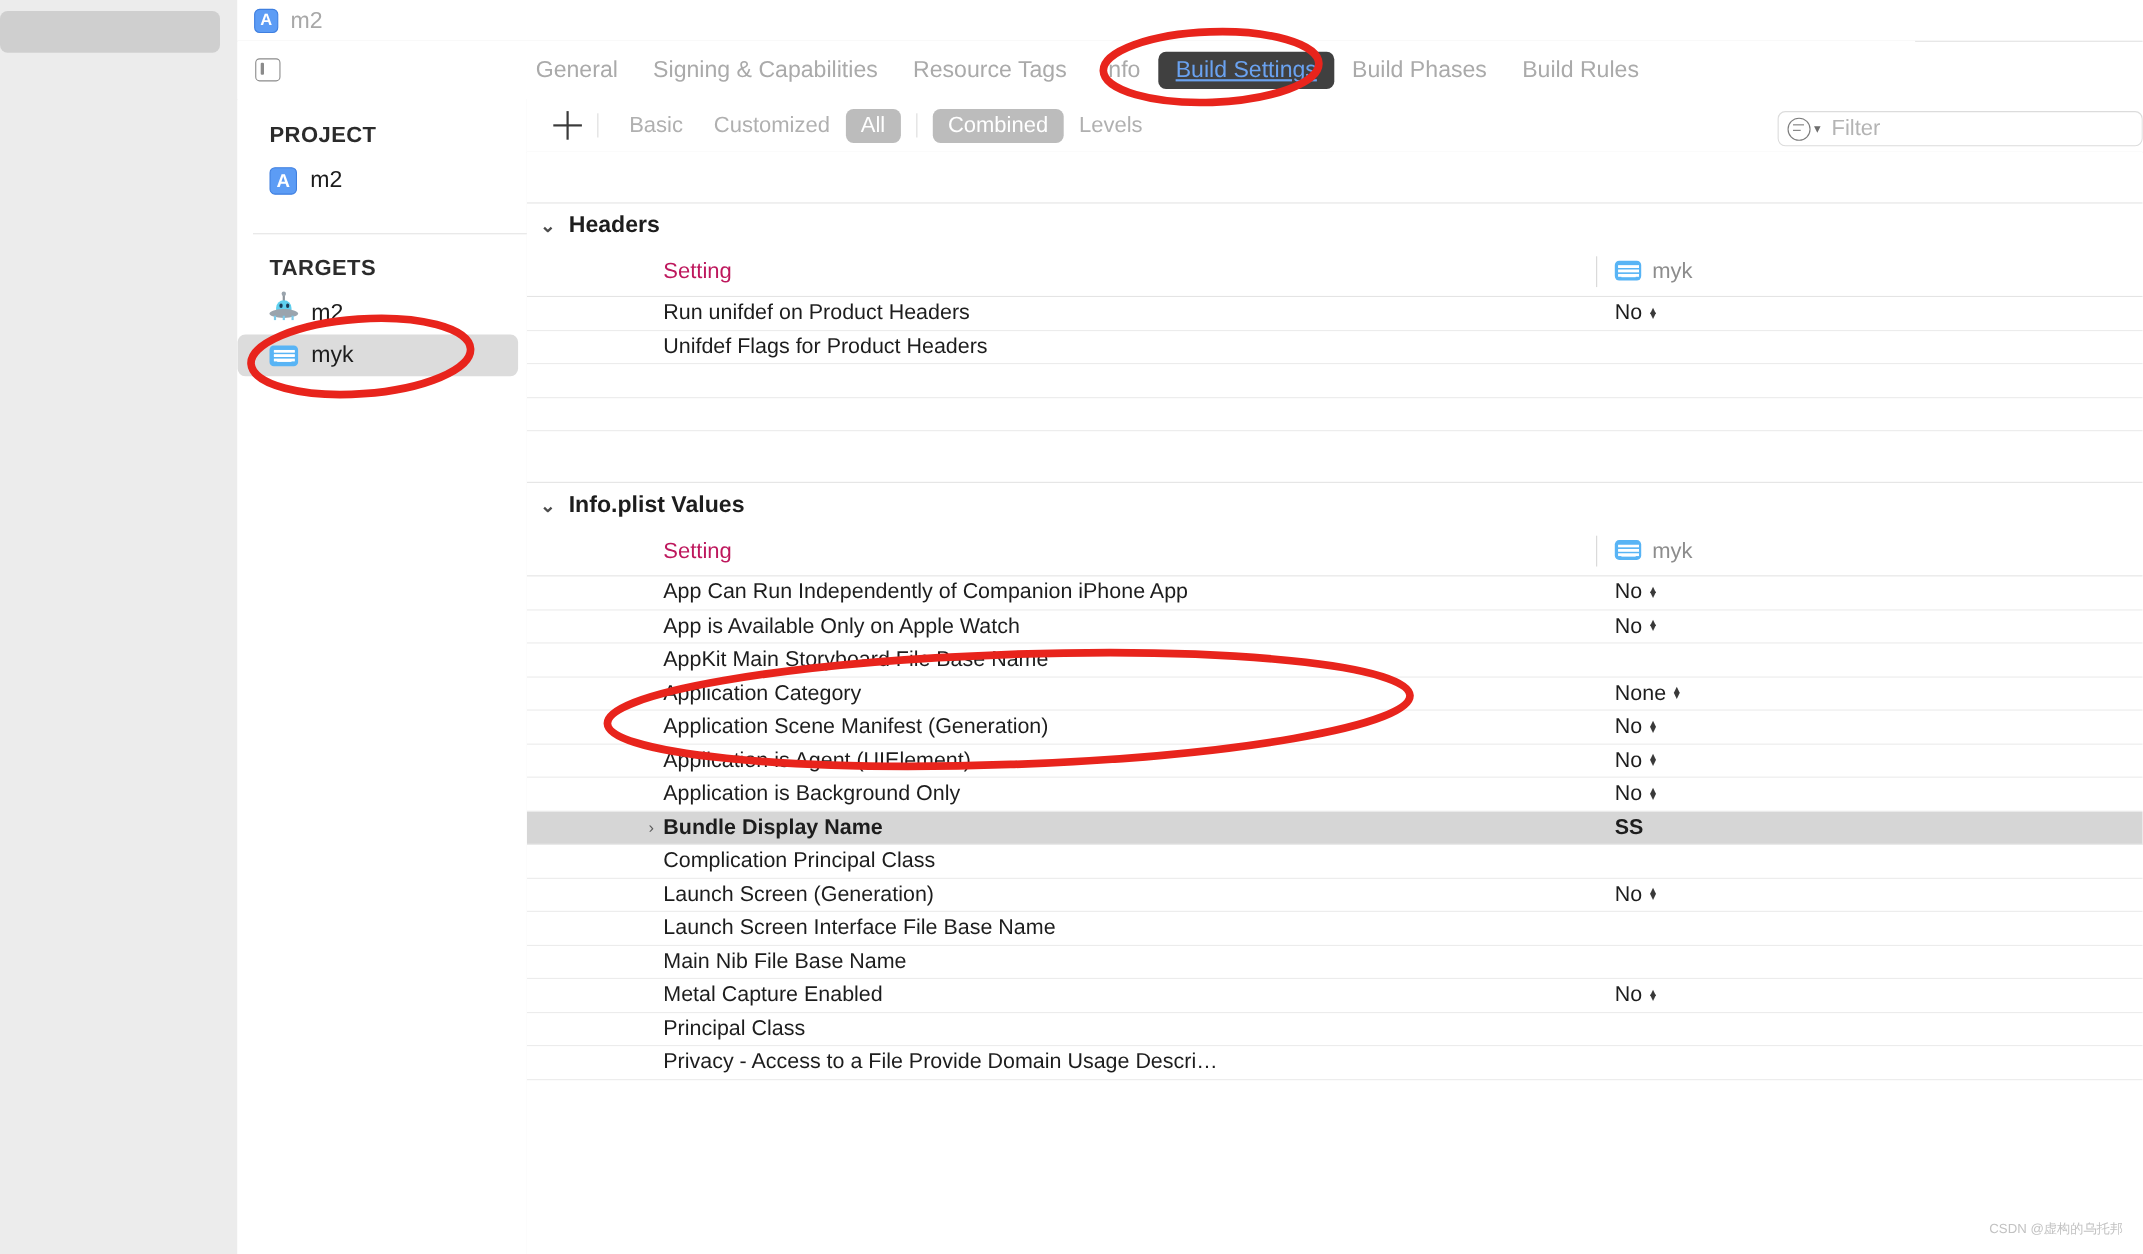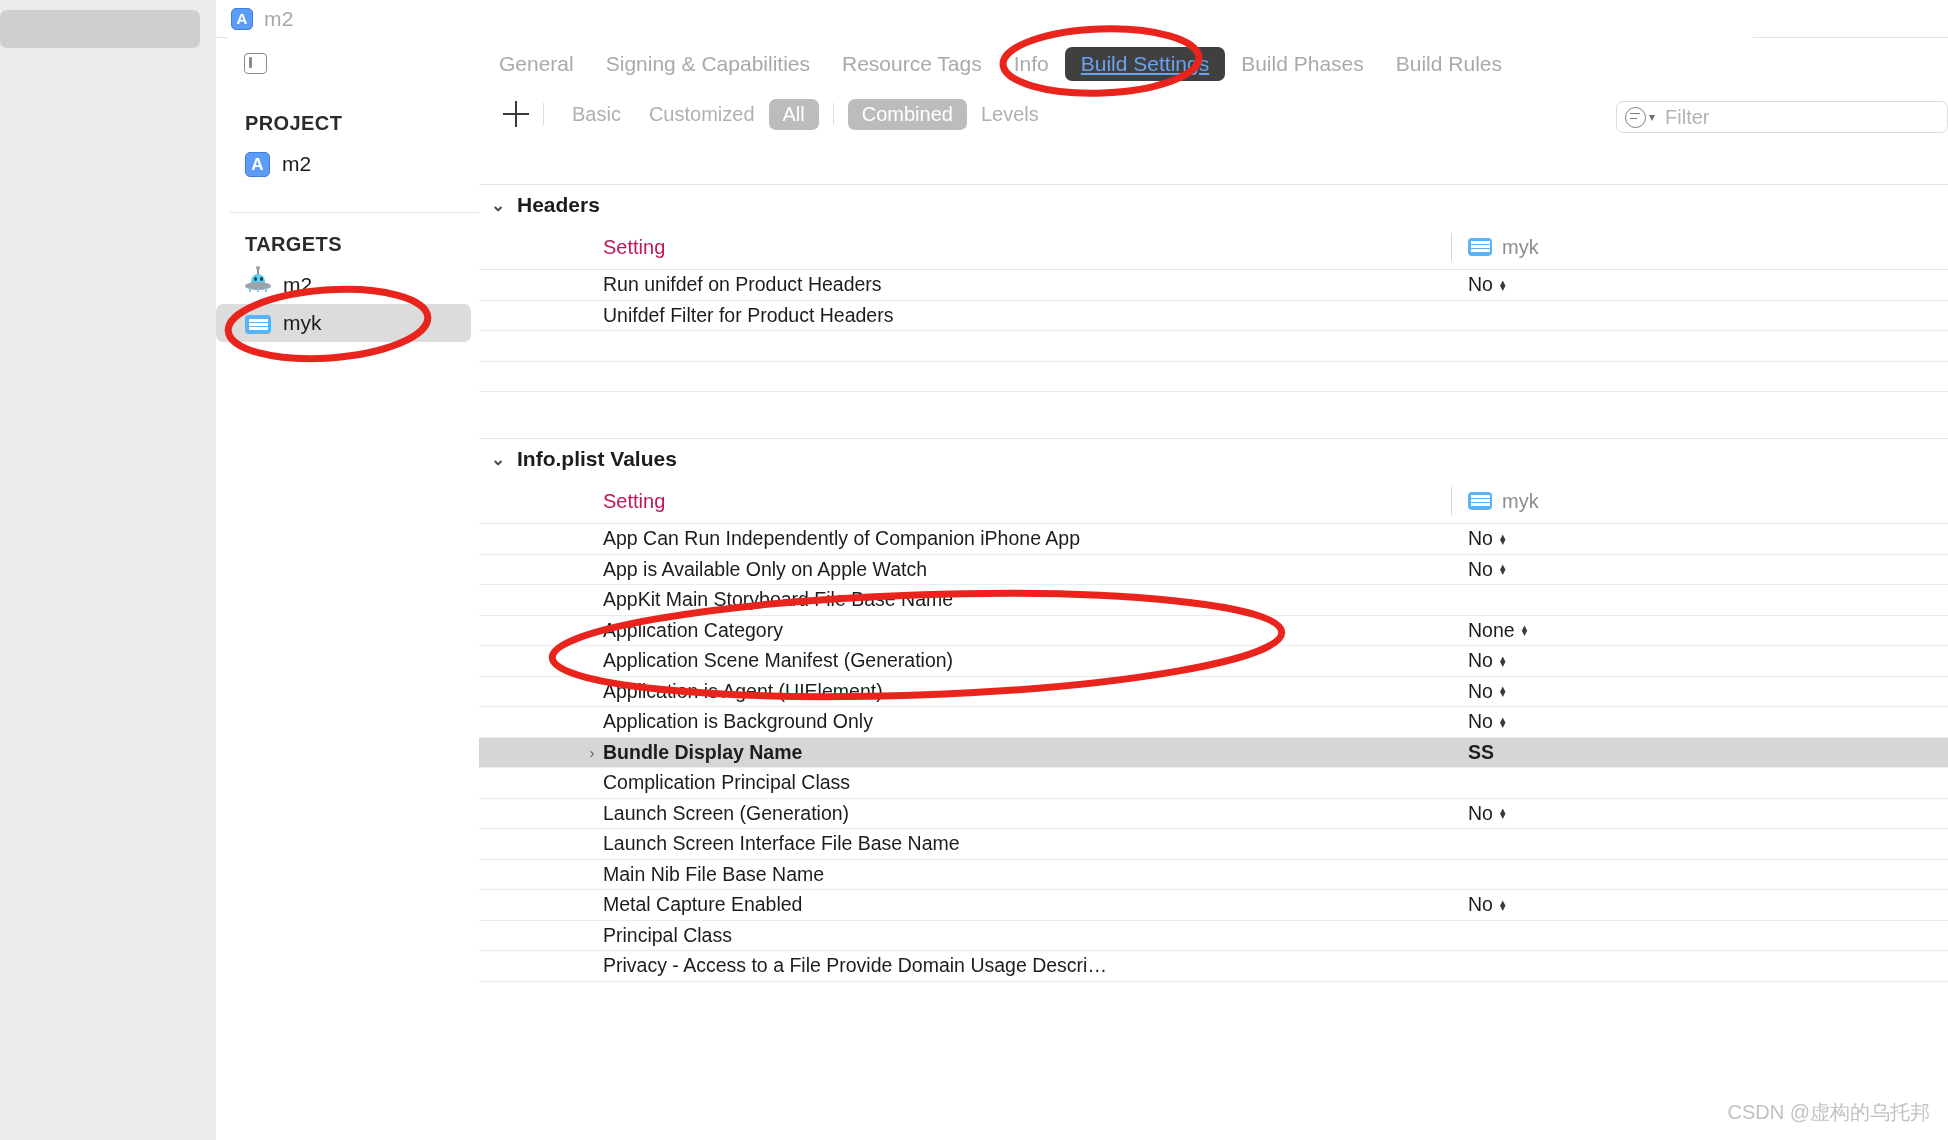--- a/index.html
+++ b/index.html
@@ -80,21 +80,21 @@
   }
   .ufo-ico .eye { position:absolute; top:4px; width:3px; height:4px; background:#1d3a55; border-radius:50%; }
   .ufo-ico .eye.l { left:9px; } .ufo-ico .eye.r { left:15px; }
   .ufo-ico .ant { position:absolute; left:12px; top:-4px; width:1.5px; height:6px; background:#8b949c; }
   .ufo-ico .ant::after{ content:""; position:absolute; left:-1.5px; top:-3px; width:4px; height:4px; background:#9aa4ad; border-radius:50%;}
   .ufo-ico .leg { position:absolute; top:15px; width:2px; height:4px; background:#7fc9e8; }
   .ufo-ico .leg.a{left:4px;} .ufo-ico .leg.b{left:12px;} .ufo-ico .leg.c{left:20px;}
 
   
   .tabbar {
-    position: absolute; left: 12px; top: 37px; width: 1525px; height: 53px;
+    position: absolute; left: 0; top: 37px; width: 1525px; height: 53px;
     background: #ffffff; border-bottom: 1px solid #e2e2e2;
     display: flex; align-items: center;
   }
   .sidebar-toggle {
     margin-left: 16px; width: 23px; height: 21px;
     border: 1.8px solid #8b8b8b; border-radius: 4px; box-sizing: border-box;
     position: relative; background: #fff;
   }
   .sidebar-toggle::after {
     content:""; position:absolute; left: 4px; top: 3px; width: 3px;
@@ -203,21 +203,21 @@
   .stepper { display:inline-flex; flex-direction:column; line-height:5px; color:#3a3a3a; font-size:11px; }
   .spacer-row { height: 29.5px; border-bottom: 1px solid #ececec; }
   .gap-block { height: 46px; }
 
   
   .anno { position:absolute; left:0; top:0; width:1948px; height:1140px; pointer-events:none; }
 
   
   .watermark {
     position:absolute; right: 18px; bottom: 14px;
-    font-size: 20px; color:#c2c2c2; font-family:"Liberation Sans", sans-serif;
+    font-size: 12px; color:#c2c2c2; font-family:"Liberation Sans", sans-serif;
   }
 </style>
 </head>
 <body>
 
 <div id="root">
 
   <div class="left-strip">
     <div class="left-strip-pill"></div>
   </div>
@@ -311,21 +311,21 @@
         <span class="sval">
           <span>No</span>
           <span class="stepper">
               <span>▴</span>
               <span>▾</span>
             </span>
         </span>
       </div>
       <div class="srow">
         <span class="twisty"></span>
-        <span class="sname">Unifdef Filter for Product Headers</span>
+        <span class="sname">Unifdef Flags for Product Headers</span>
         <span class="sval">
           <span></span>
         </span>
       </div>
       <div class="spacer-row"></div>
       <div class="spacer-row"></div>
 
       <div class="gap-block"></div>
 
       <div class="section-header">

